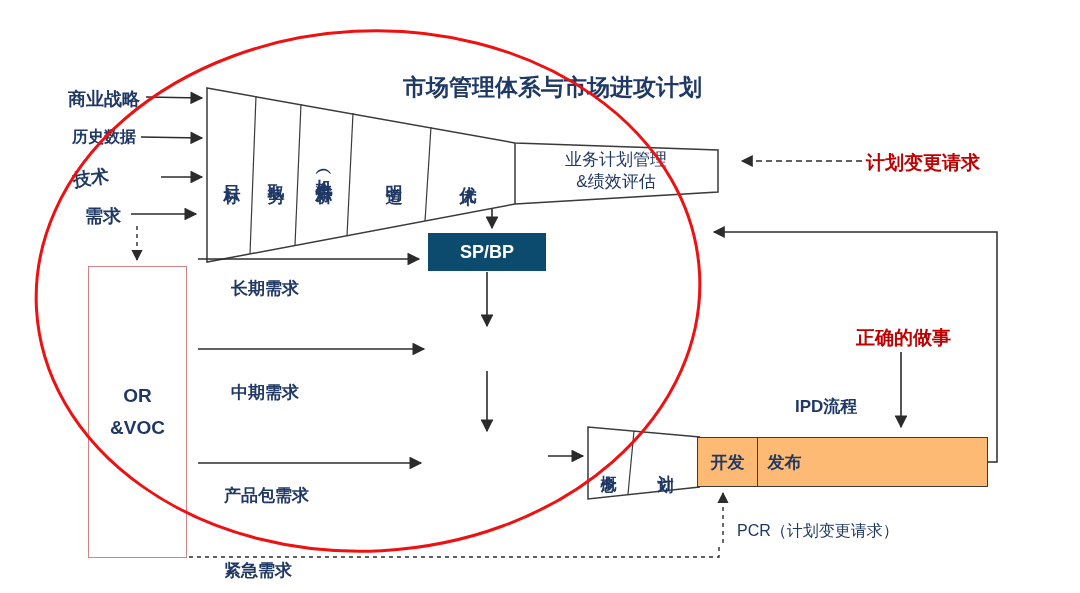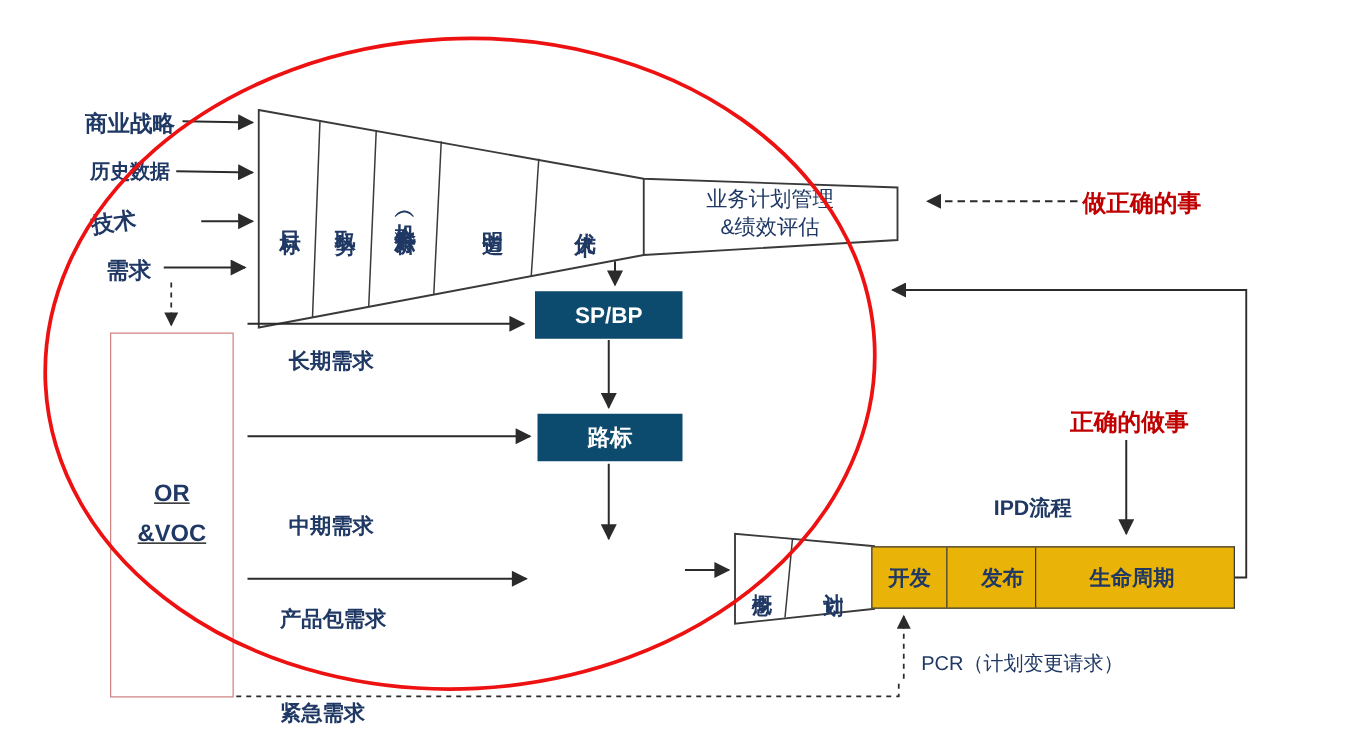--- a/index.html
+++ b/index.html
@@ -16,31 +16,31 @@
   .red{color:#c00000;font-weight:bold;}
   .vtext{writing-mode:vertical-rl;text-orientation:mixed;letter-spacing:2px;
          display:flex;align-items:center;justify-content:center;}
   .redbox{
     position:absolute;background:#0c4a6e;color:#ffffff;display:flex;
     align-items:center;justify-content:center;font-size:18px;font-weight:bold;z-index:2;
   }
   .orvoc{
     position:absolute;left:88px;top:266px;width:97px;height:290px;
     border:1.5px solid #d08484;display:flex;flex-direction:column;align-items:center;
-    justify-content:center;gap:10px;z-index:1;text-decoration:underline;
+    justify-content:center;gap:10px;z-index:1;
   }
   .orvoc span{color:#1f3864;font-size:19px;font-weight:bold;}
   .bizbox{
     position:absolute;left:517px;top:148px;width:198px;height:46px;display:flex;
     flex-direction:column;align-items:center;justify-content:center;z-index:2;
     color:#1f3864;font-size:17px;line-height:22px;
   }
   .procrow{
     position:absolute;left:697px;top:437px;width:291px;height:50px;display:flex;
-    border:1.5px solid #3a3a3a;box-sizing:border-box;z-index:2;background:#eab308;gap:18px;
+    border:1.5px solid #3a3a3a;box-sizing:border-box;z-index:2;background:#fdba74;
   }
   .procrow .cell{
     display:flex;align-items:center;justify-content:center;color:#1f3864;
     font-size:17px;font-weight:600;border-right:1.5px solid #3a3a3a;box-sizing:border-box;
   }
   .procrow .cell:last-child{border-right:none;}
 </style>
 </head>
 <body>
 
@@ -81,61 +81,60 @@
 
     <path d="M988,462 L997,462 L997,232 L714,232" stroke="#2b2b2b" stroke-width="1.5" fill="none" marker-end="url(#ah)"></path>
 
     <path d="M862,161 L742,161" stroke="#2b2b2b" stroke-width="1.5" fill="none" stroke-dasharray="6 4" marker-end="url(#ah)"></path>
     <path d="M901,352 L901,427" stroke="#2b2b2b" stroke-width="1.6" fill="none" marker-end="url(#ah)"></path>
 
     <path d="M723,543 L723,493" stroke="#2b2b2b" stroke-width="1.4" fill="none" stroke-dasharray="4 4" marker-end="url(#ah)"></path>
     <path d="M189,557 L719,557 L719,546" stroke="#2b2b2b" stroke-width="1.4" fill="none" stroke-dasharray="4 4"></path>
   </svg>
 
+  <div class="lbl bold" style="left:403px;top:72px;font-size:23px;">市场管理体系与市场进攻计划</div>
 
   <div class="lbl bold" style="left:68px;top:87px;font-size:18px;">商业战略</div>
   <div class="lbl bold" style="left:72px;top:127px;font-size:16px;">历史数据</div>
   <div class="lbl bold" style="left:73px;top:166px;font-size:18px;transform:rotate(-8deg);">技术</div>
   <div class="lbl bold" style="left:85px;top:204px;font-size:18px;">需求</div>
 
   <div class="lbl semi vtext" style="left:221px;top:147px;height:52px;width:22px;font-size:17px;">目标</div>
   <div class="lbl semi vtext" style="left:265px;top:147px;height:52px;width:22px;font-size:17px;">取势</div>
   <div class="lbl semi vtext" style="left:312px;top:95px;height:150px;width:24px;font-size:17px;">（机会点分析）</div>
   <div class="lbl semi vtext" style="left:383px;top:149px;height:50px;width:22px;font-size:17px;">明道</div>
   <div class="lbl semi vtext" style="left:457px;top:151px;height:48px;width:22px;font-size:17px;">优术</div>
 
   <div class="bizbox">
     <span>业务计划管理</span>
     <span>&amp;绩效评估</span>
   </div>
 
-  <div class="lbl red" style="left:866px;top:150px;font-size:19px;">做正确的事</div>
+  <div class="lbl red" style="left:866px;top:150px;font-size:19px;">计划变更请求</div>
   <div class="lbl red" style="left:856px;top:325px;font-size:19px;">正确的做事</div>
 
   <div class="redbox" style="left:428px;top:233px;width:118px;height:38px;">SP/BP</div>
-  <div class="redbox" style="left:430px;top:331px;width:116px;height:38px;">路标</div>
 
   <div class="orvoc">
     <span>OR</span>
     <span>&amp;VOC</span>
   </div>
 
   <div class="lbl semi" style="left:231px;top:277px;font-size:17px;">长期需求</div>
-  <div class="lbl semi" style="left:231px;top:381px;font-size:17px;margin-top:28px;">中期需求</div>
+  <div class="lbl semi" style="left:231px;top:381px;font-size:17px;">中期需求</div>
   <div class="lbl semi" style="left:224px;top:484px;font-size:17px;">产品包需求</div>
   <div class="lbl semi" style="left:224px;top:559px;font-size:17px;">紧急需求</div>
 
   <div class="lbl bold" style="left:795px;top:395px;font-size:17px;">IPD流程</div>
   <div class="lbl semi vtext" style="left:598px;top:442px;height:44px;width:20px;font-size:16px;">概念</div>
   <div class="lbl semi vtext" style="left:655px;top:442px;height:44px;width:20px;font-size:16px;">计划</div>
 
   <div class="procrow">
     <div class="cell" style="width:60px;">开发</div>
     <div class="cell" style="width:53px;">发布</div>
-    <div class="cell" style="width:117px;">生命周期</div>
   </div>
 
   <div class="lbl" style="left:737px;top:521px;font-size:16px;">PCR（计划变更请求）</div>
 
   <svg class="layer over" width="1080" height="593" viewBox="0 0 1080 593">
     <ellipse cx="368" cy="291" rx="332" ry="260" transform="rotate(-3 368 291)" fill="none" stroke="#ee1111" stroke-width="3"></ellipse>
   </svg>
 
 </div>
 

